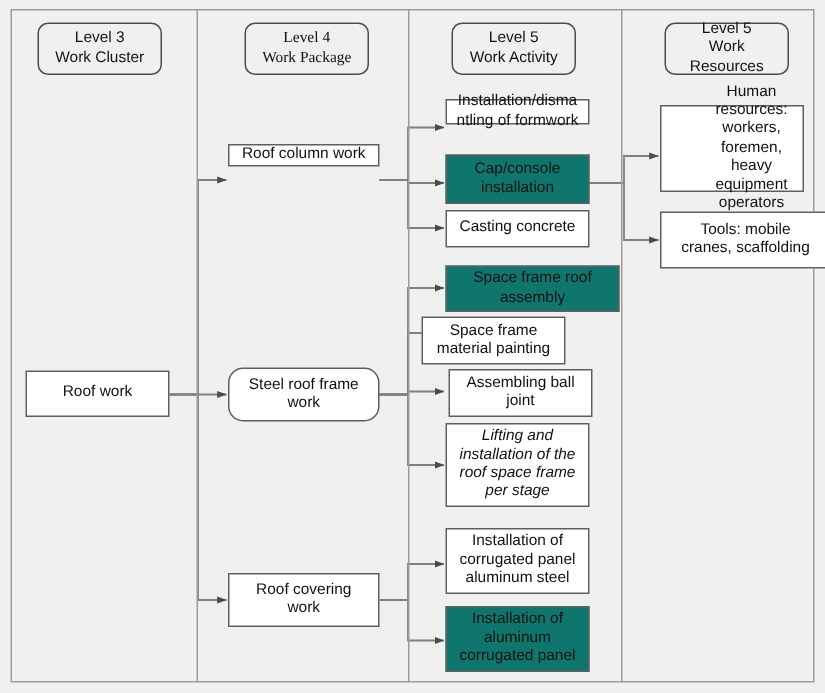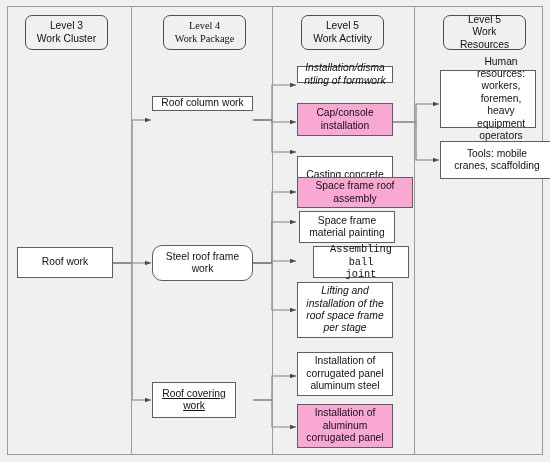--- a/index.html
+++ b/index.html
@@ -33,21 +33,21 @@
     font-size:10.3px;
     line-height:12.4px;
     color:#111;
     padding:1px 3px;
   }
   .node.header{
     border-radius:7px;
     border:1.4px solid #4d4d4d;
     background:#f0f0f0;
   }
-  .node.hl{ background:#f9a8d4; }
+  .node.hl{ background:#0f766e; }
   .node span{display:block;width:100%;white-space:pre-line;}
 </style>
 </head>
 <body>
 
 <div id="stage">
 
   <svg id="wires" viewBox="0 0 550 462" xmlns="http://www.w3.org/2000/svg">
     <defs>
       <marker id="ah" markerWidth="7" markerHeight="7" refX="6.2" refY="3" orient="auto" markerUnits="userSpaceOnUse">
@@ -103,46 +103,46 @@
     <span>Roof work</span>
   </div>
 
   <div class="node" style="left:152px;top:96px;width:101px;height:15px;">
     <span>Roof column work</span>
   </div>
   <div class="node" style="left:152px;top:245px;width:101px;height:36px;border-radius:10px;">
     <span>Steel roof frame
 work</span>
   </div>
-  <div class="node" style="left:152px;top:382px;width:84px;height:36px;text-decoration:underline;">
+  <div class="node" style="left:152px;top:382px;width:101px;height:36px;">
     <span>Roof covering
 work</span>
   </div>
 
-  <div class="node" style="left:297px;top:66px;width:96px;height:17px;font-style:italic;">
+  <div class="node" style="left:297px;top:66px;width:96px;height:17px;">
     <span>Installation/disma
 ntling of formwork</span>
   </div>
   <div class="node hl" style="left:297px;top:103px;width:96px;height:33px;">
     <span>Cap/console
 installation</span>
   </div>
-  <div class="node" style="left:297px;top:156px;width:96px;height:38px;">
+  <div class="node" style="left:297px;top:140px;width:96px;height:25px;">
     <span>Casting concrete</span>
   </div>
 
   <div class="node hl" style="left:297px;top:177px;width:116px;height:31px;">
     <span>Space frame roof
 assembly</span>
   </div>
-  <div class="node" style="left:299px;top:211px;width:96px;height:32px;">
+  <div class="node" style="left:281px;top:211px;width:96px;height:32px;">
     <span>Space frame
 material painting</span>
   </div>
-  <div class="node" style="left:313px;top:246px;width:96px;height:32px;font-family:Liberation Mono, monospace;">
+  <div class="node" style="left:299px;top:246px;width:96px;height:32px;">
     <span>Assembling ball
 joint</span>
   </div>
   <div class="node" style="left:297px;top:282px;width:96px;height:56px;font-style:italic;">
     <span>Lifting and
 installation of the
 roof space frame
 per stage</span>
   </div>
 

